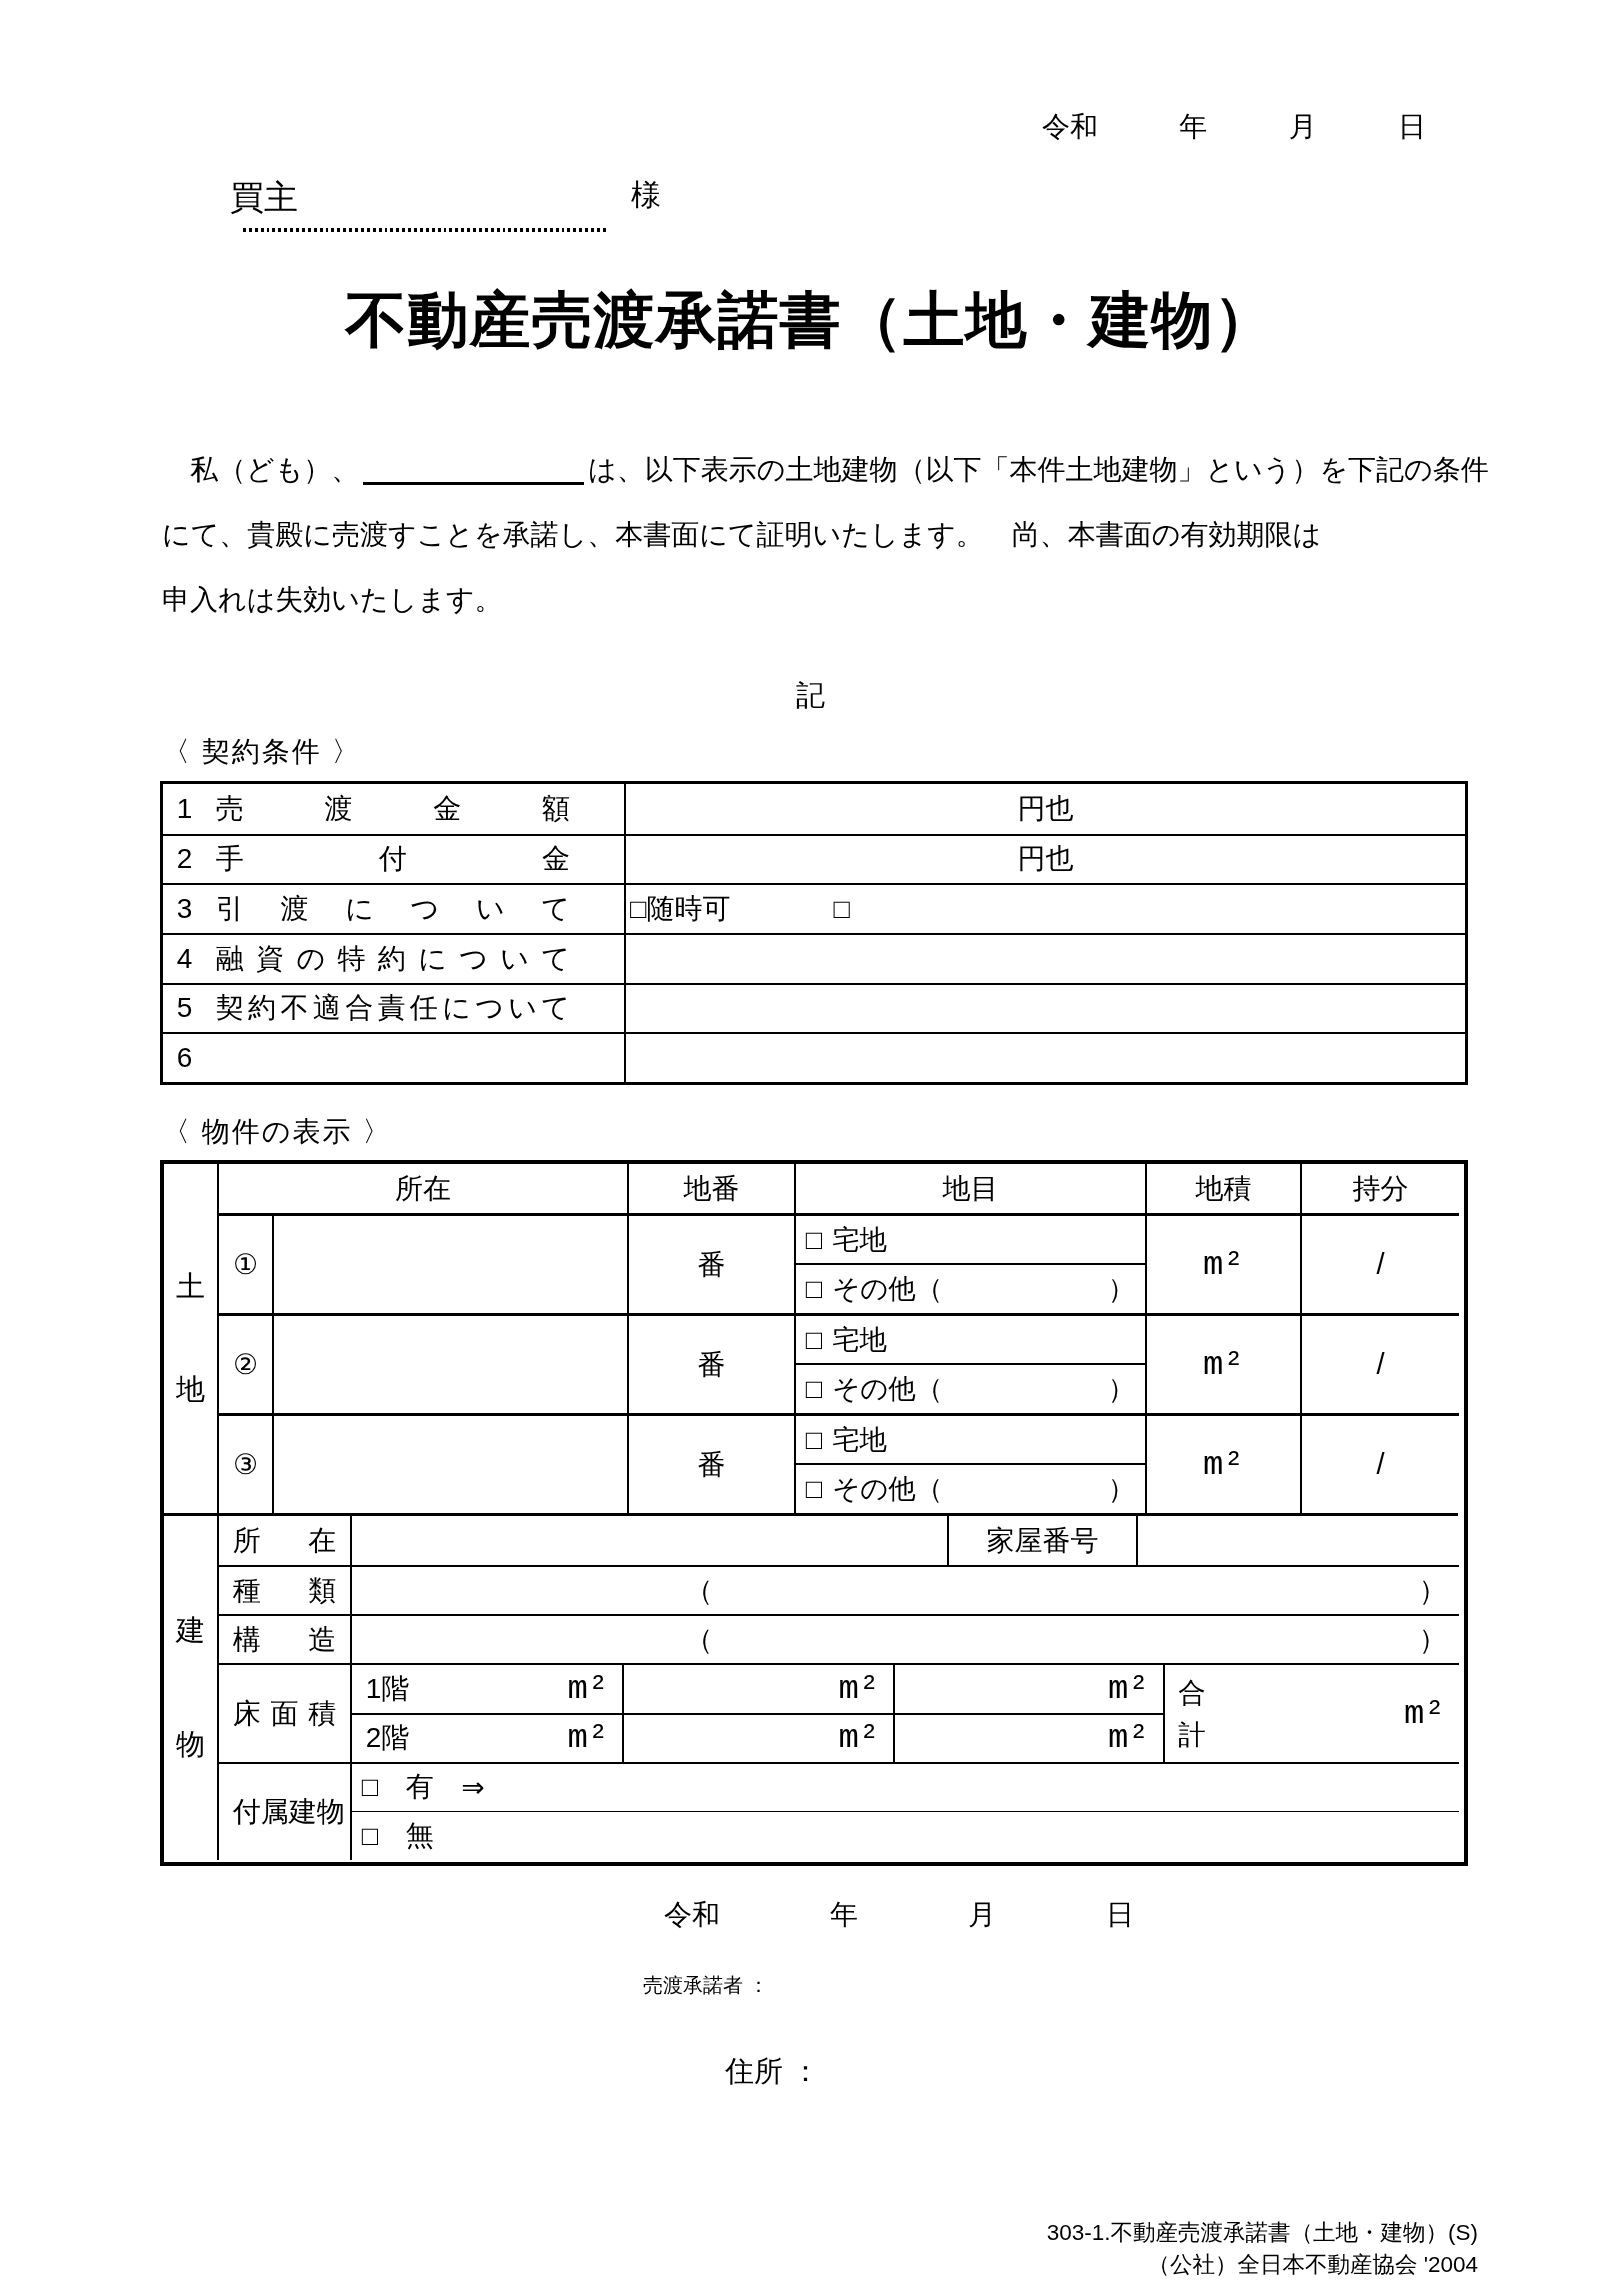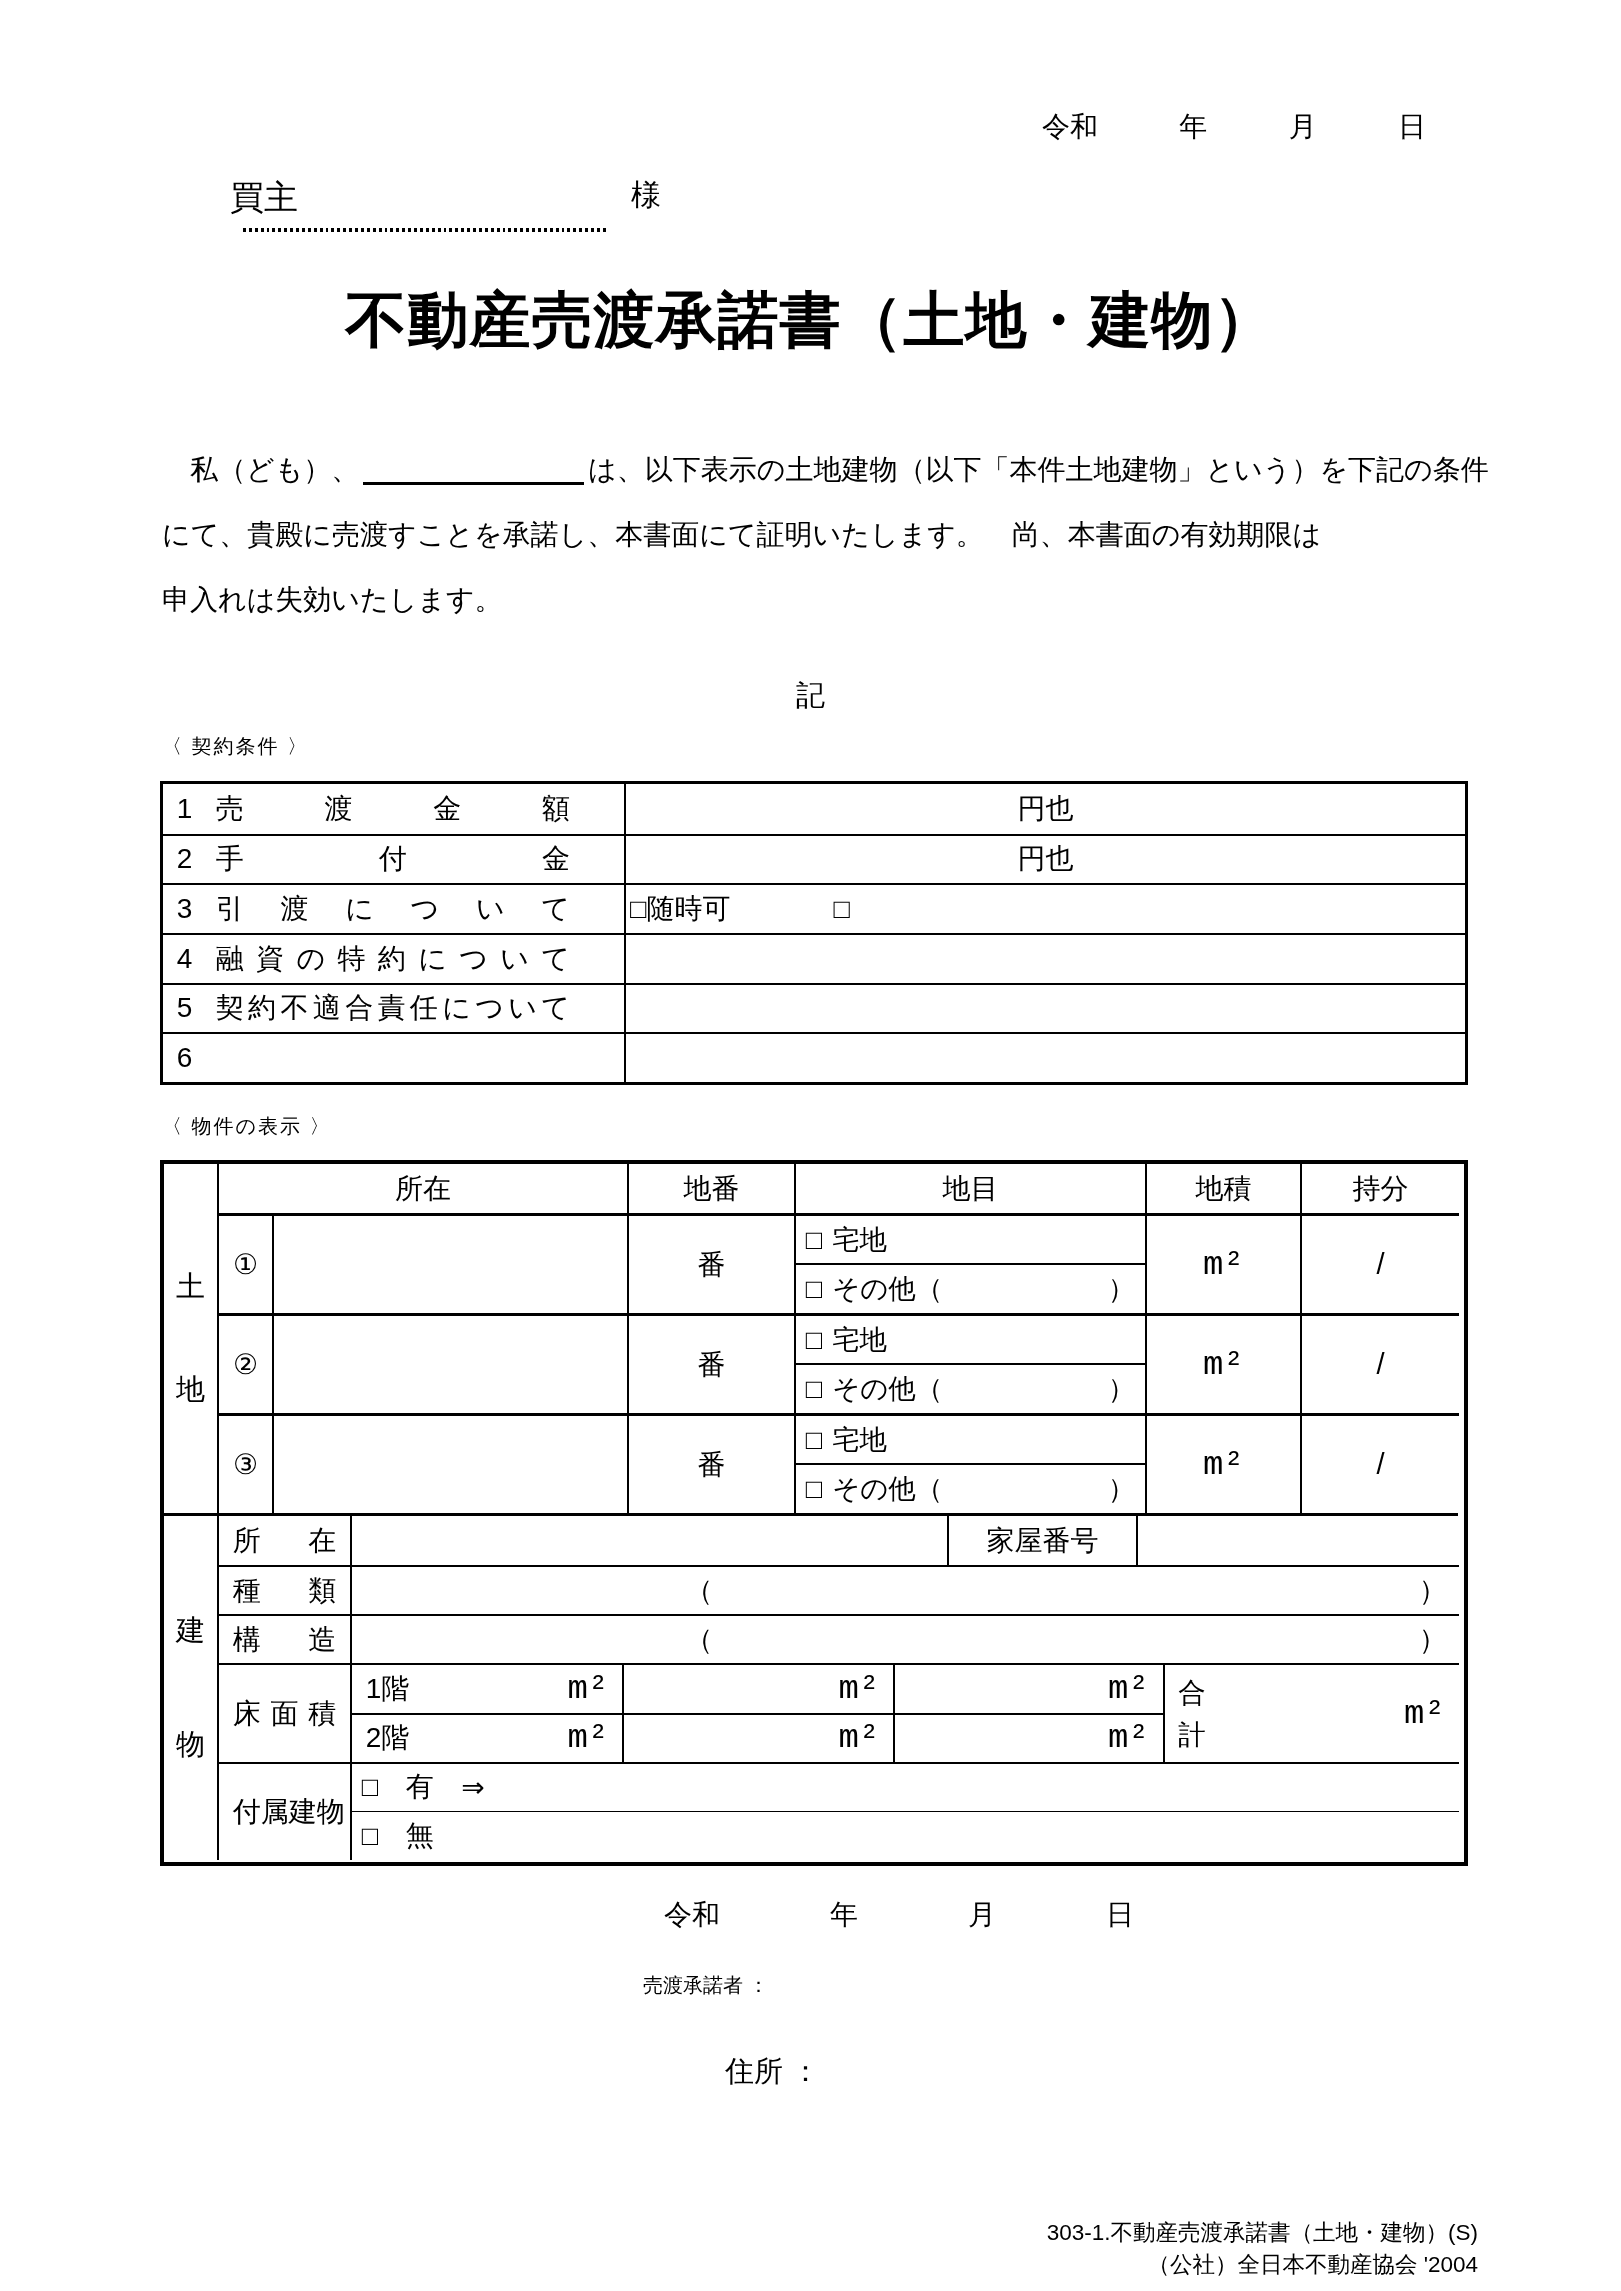--- a/index.html
+++ b/index.html
@@ -23,21 +23,21 @@
 
   
   .body-par{left:162px;top:437px;width:1313px;font-size:28px;}
   .body-par .ln{height:65px;line-height:65px;white-space:nowrap;}
   .blank-underline{display:inline-block;width:221px;height:35px;border-bottom:3.9px solid #000;
     vertical-align:-5.9px;margin:0 3.9px;}
   .ln-indent{padding-left:7.8px;}
   .note-mark{left:0;top:676px;width:1621px;text-align:center;font-size:29px;}
 
   
-  .sec-label{font-size:20px;letter-spacing:2px;}
+  .sec-label{font-size:28px;letter-spacing:2px;}
   .sec-contract{left:162px;top:733px;}
   .sec-property{left:162px;top:1113px;}
 
   
   .cell{display:flex;align-items:center;justify-content:center;font-size:28px;box-sizing:border-box;min-width:0;min-height:0;}
   .cell.left{justify-content:flex-start;}
   .bl{border-left:2px solid #000;}
   .bt1{border-top:1px solid #000;}
   .bt3{border-top:2.9px solid #000;}
   .bt4{border-top:3.9px solid #000;}

